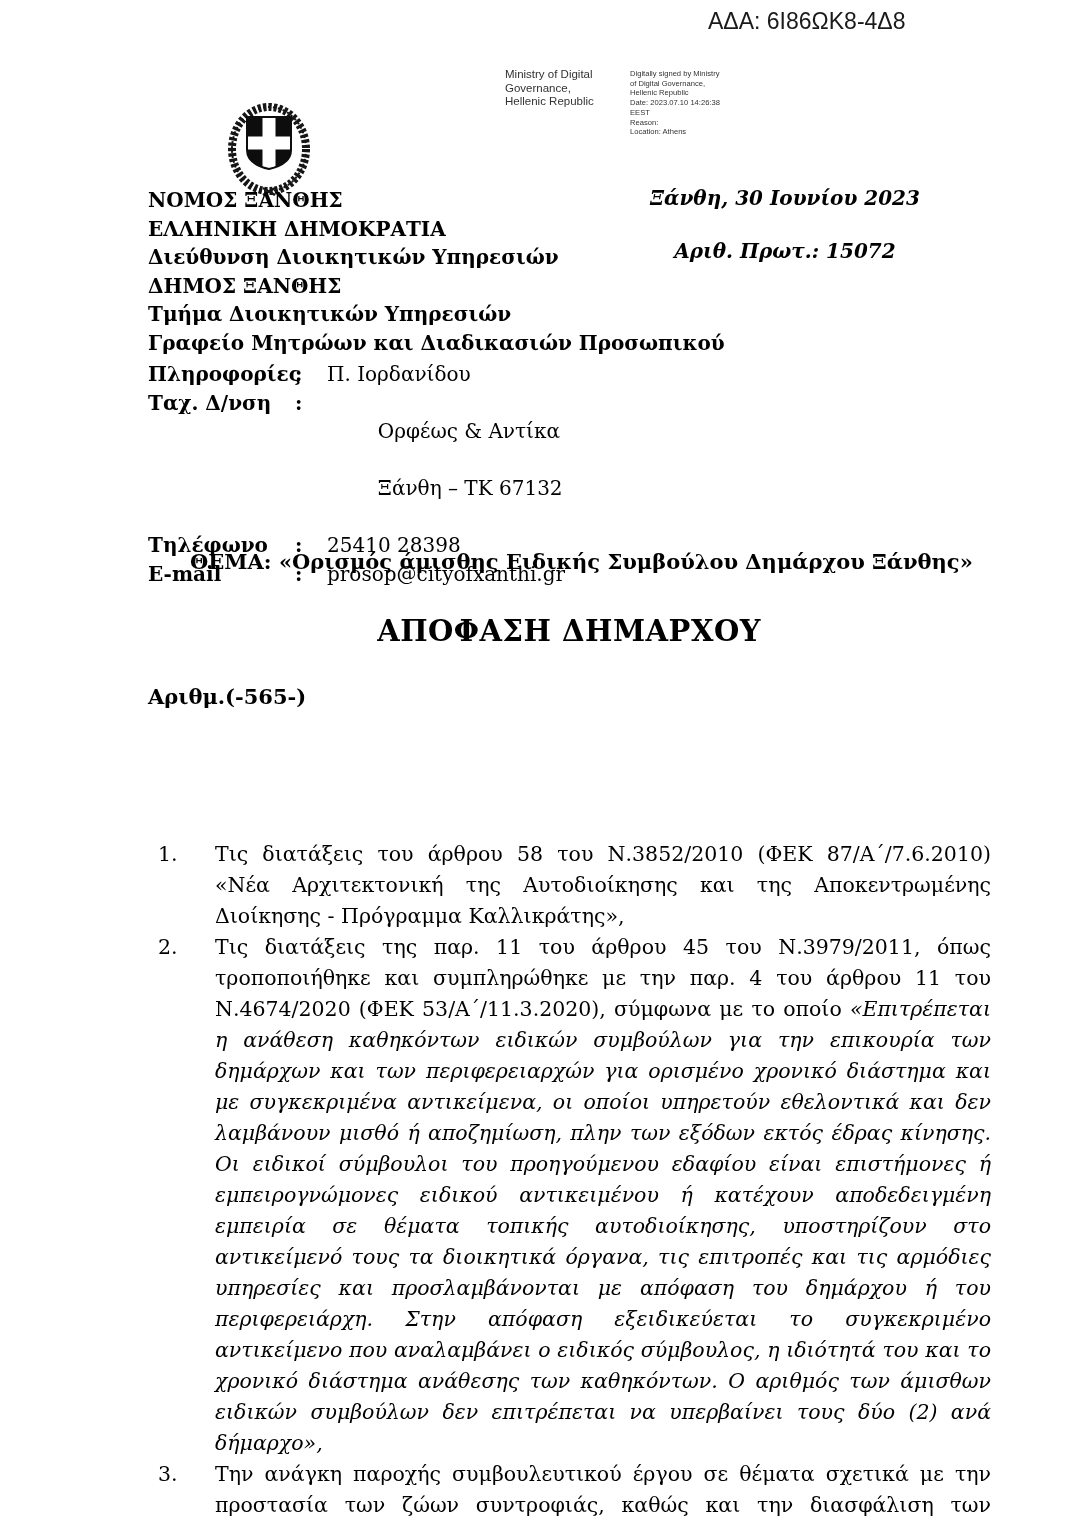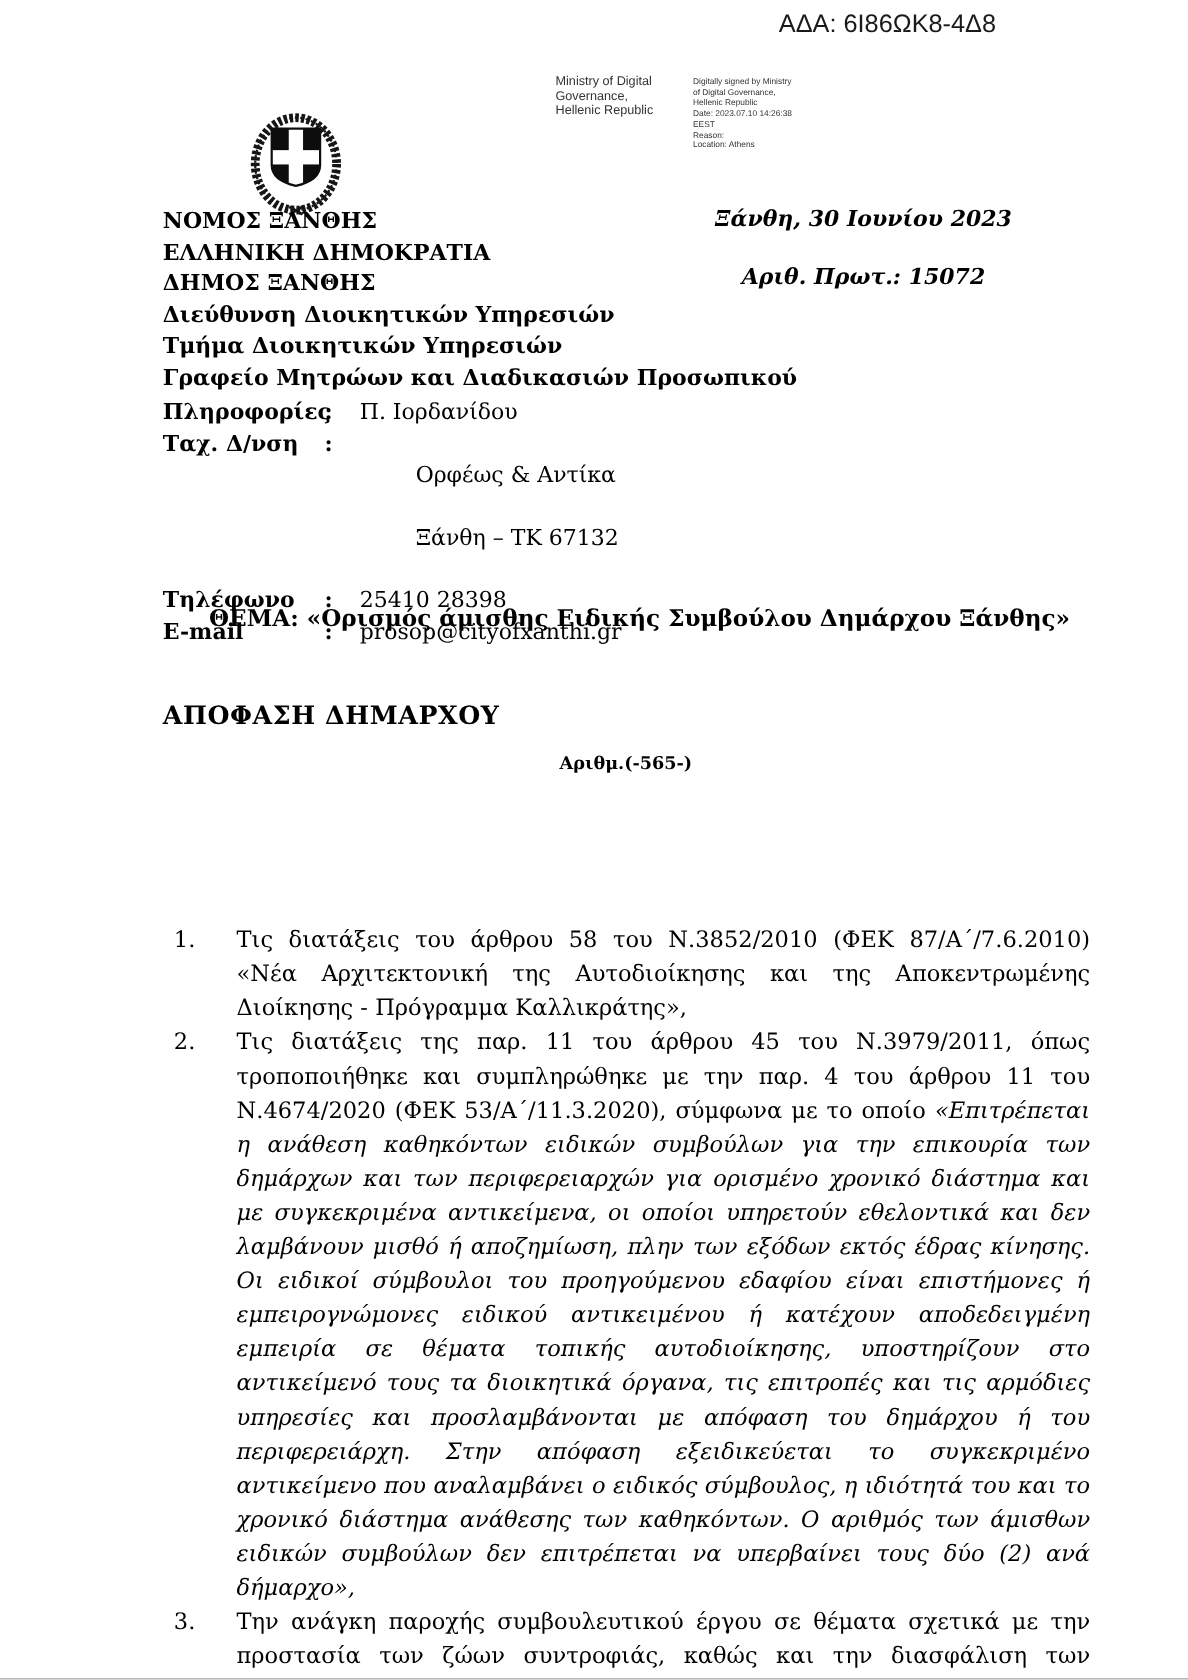--- a/index.html
+++ b/index.html
@@ -43,24 +43,24 @@
   .contact { position: absolute; left: 148px; top: 360px; font-size: 20px; line-height: 28.5px; }
   .c-row { display: flex; }
   .c-label { width: 147px; font-weight: bold; }
   .c-sep { width: 32px; font-weight: bold; }
   .c-value { white-space: pre; }
 
   
   .subject { position: absolute; left: 190px; top: 549px; font-weight: bold; font-size: 21px; }
 
   
-  .d-title { position: absolute; left: 148px; top: 637px; width: 842px; 
-             font-weight: bold; font-size: 23px; letter-spacing: 0.5px; }
-  .d-num   { position: absolute; left: 148px; top: 684px; width: 842px; text-align: center;
-             font-weight: bold; font-size: 16px; }
+  .d-title { position: absolute; left: 148px; top: 614px; width: 842px; text-align: center;
+             font-weight: bold; font-size: 29px; letter-spacing: 0.5px; }
+  .d-num   { position: absolute; left: 148px; top: 684px; width: 842px; 
+             font-weight: bold; font-size: 21px; }
 
   
   .intro { position: absolute; left: 126px; top: 764px; font-size: 21px; line-height: 37px; white-space: pre; }
   .list { position: absolute; left: 158px; top: 839px; width: 833px; font-size: 20.5px; line-height: 31px; }
   .list-item { display: flex; }
   .li-num { flex: none; width: 34px; }
   .li-text { flex: 1; text-align: justify; margin-left: 23px; }
   .quote-italic { font-style: italic; }
 </style>
 </head>
@@ -101,22 +101,22 @@
         <rect x="49.5" y="15" width="13" height="52" fill="#ffffff"></rect>
         <rect x="34" y="34.5" width="44" height="13" fill="#ffffff"></rect>
       </g>
       <path d="M34,15 H78 V48 Q78,62 56,67 Q34,62 34,48 Z" fill="none" stroke="#0d0d0d" stroke-width="2"></path>
     </svg>
   </div>
 
   <div class="hdr-left">
     <div>ΝΟΜΟΣ ΞΑΝΘΗΣ</div>
     <div>ΕΛΛΗΝΙΚΗ ΔΗΜΟΚΡΑΤΙΑ</div>
+    <div>Διεύθυνση Διοικητικών Υπηρεσιών</div>
     <div>ΔΗΜΟΣ ΞΑΝΘΗΣ</div>
-    <div>Διεύθυνση Διοικητικών Υπηρεσιών</div>
     <div>Τμήμα Διοικητικών Υπηρεσιών</div>
     <div>Γραφείο Μητρώων και Διαδικασιών Προσωπικού</div>
   </div>
 
   <div class="hdr-right">
     <div class="date">Ξάνθη, 30 Ιουνίου 2023</div>
     <div class="protocol">Αριθ. Πρωτ.: 15072</div>
   </div>
 
   <div class="contact">

